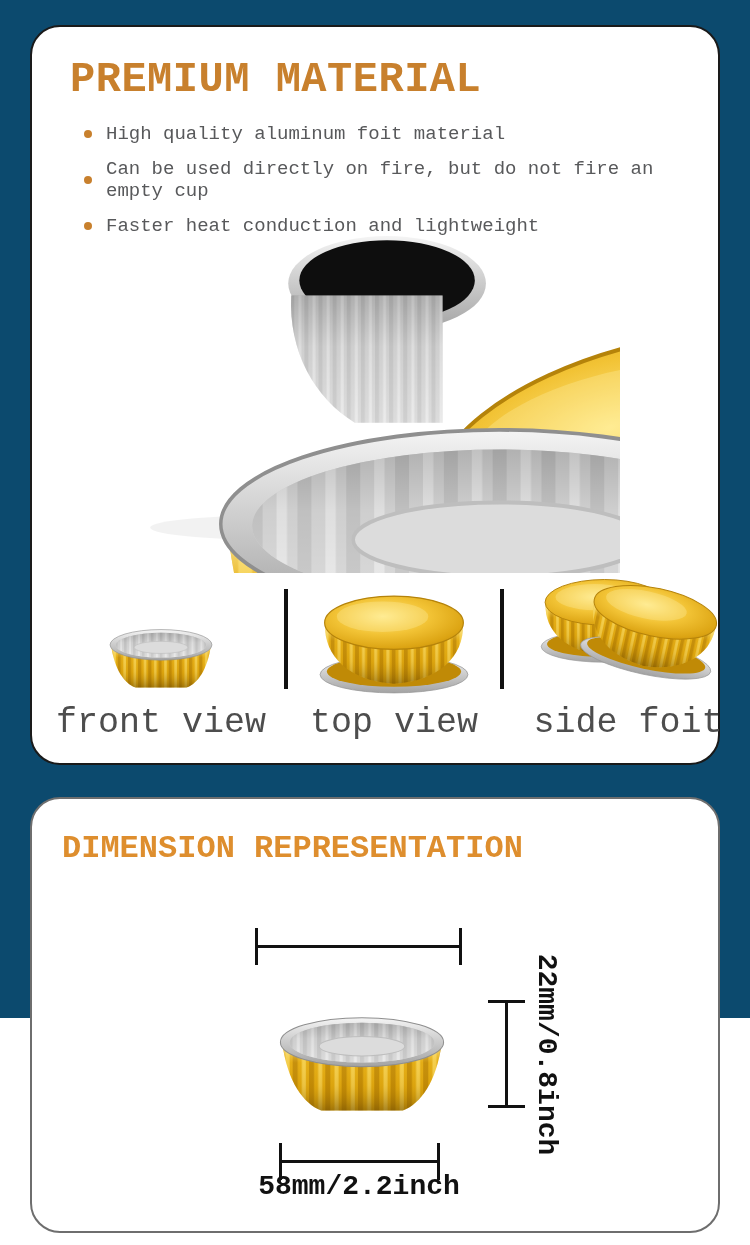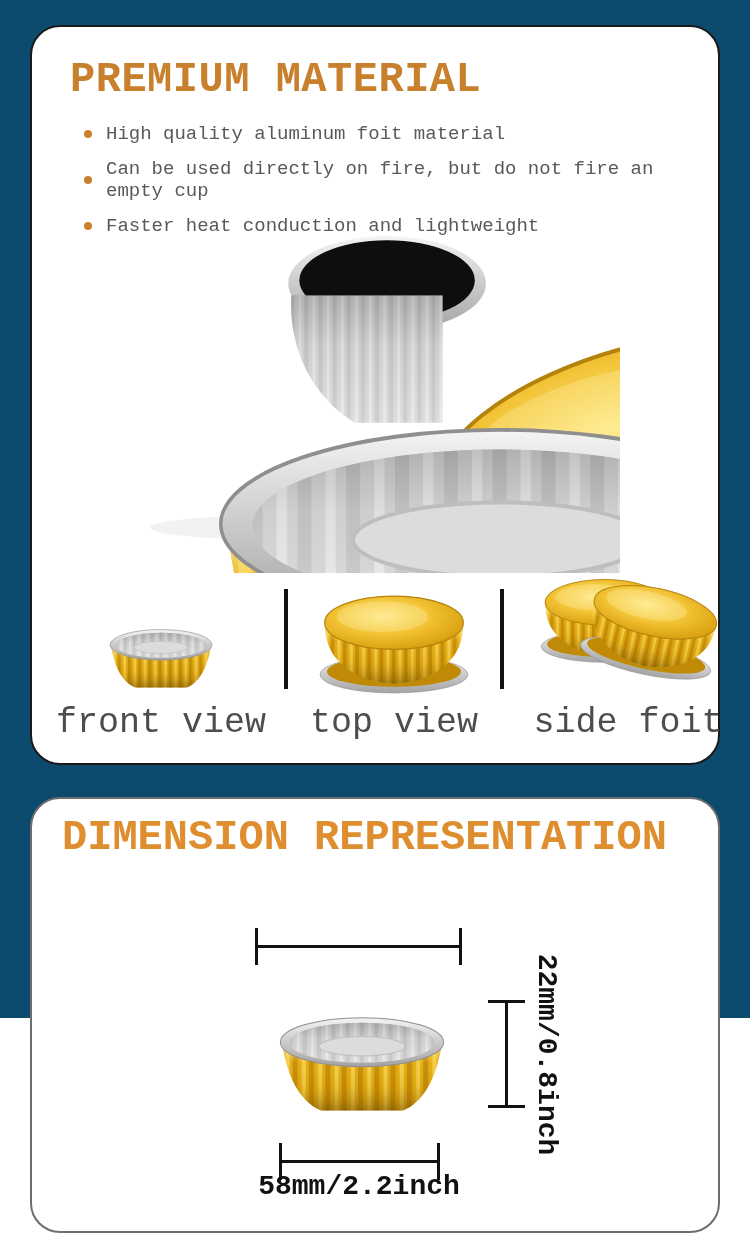--- a/index.html
+++ b/index.html
@@ -16,21 +16,21 @@
     border-radius:30px; background:#fff;
   }
   .card-premium   { top:25px;  height:740px; border:2px solid var(--card1-border,#1a1a1a); }
   .card-dimension { top:797px; height:436px; border:2px solid var(--card2-border,#6e6e6e); }
 
   .title {
     position:absolute; margin:0; font-weight:800; line-height:1;
     white-space:nowrap; letter-spacing:0.5px;
   }
   .card-premium .title   { left:38px; top:32px; font-size:42px; color:var(--accent-premium,#c8802d); }
-  .card-dimension .title { left:30px; top:18px; font-size:42px; color:var(--accent-dimension,#de8e2e); letter-spacing:0; }
+  .card-dimension .title { left:30px; top:34px; font-size:32px; color:var(--accent-dimension,#de8e2e); letter-spacing:0; }
 
   .bullets { position:absolute; left:40px; top:84px; margin:12px; padding:0; list-style:none; }
   .bullets li {
     display:flex; align-items:center; margin-bottom:13px;
     font-size:19px; color:var(--bullet-text,#58595b);
   }
   .dot { width:8px; height:8px; border-radius:50%; background:var(--accent-premium,#c8802d); margin-right:14px; flex:none; }
 
   .hero { position:absolute; left:102px; top:198px; width:486px; height:348px; }
 

